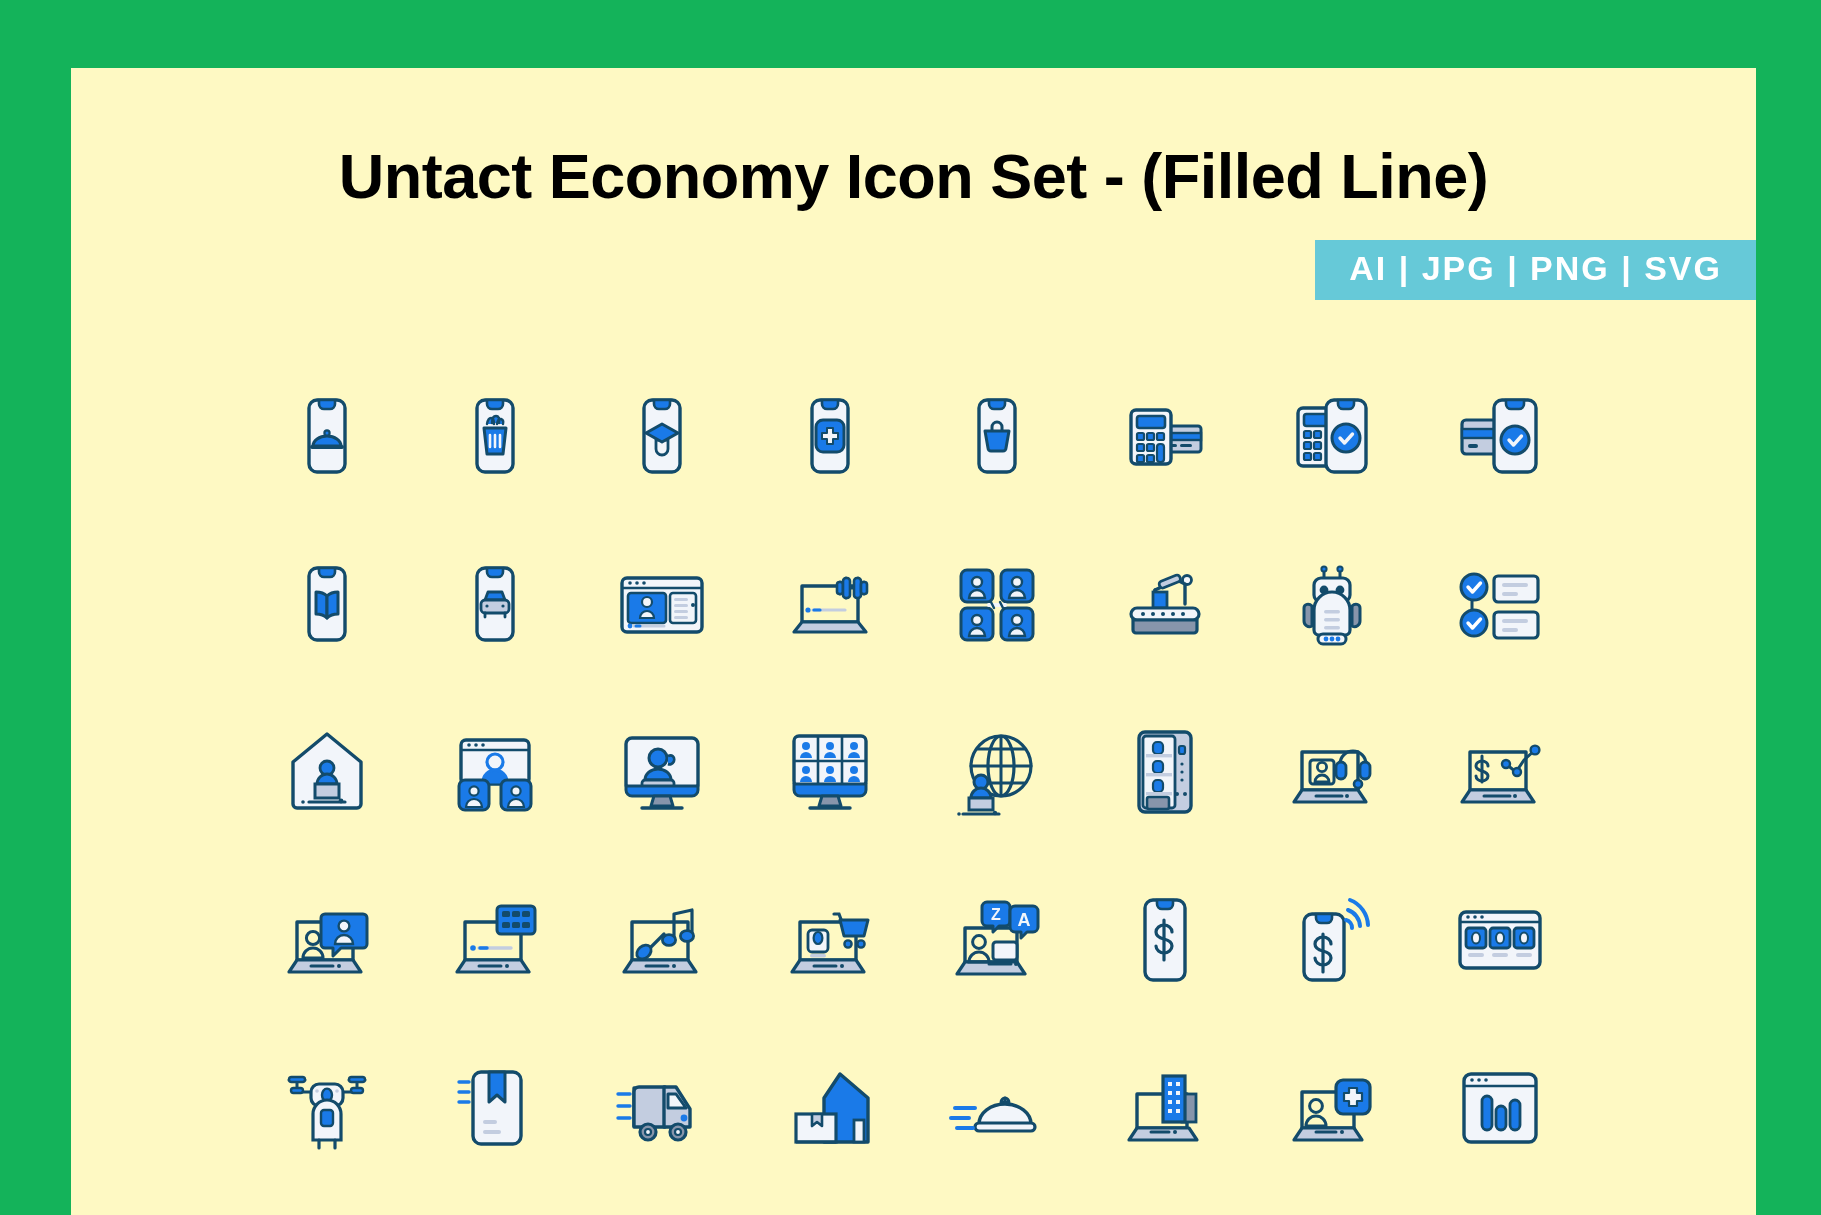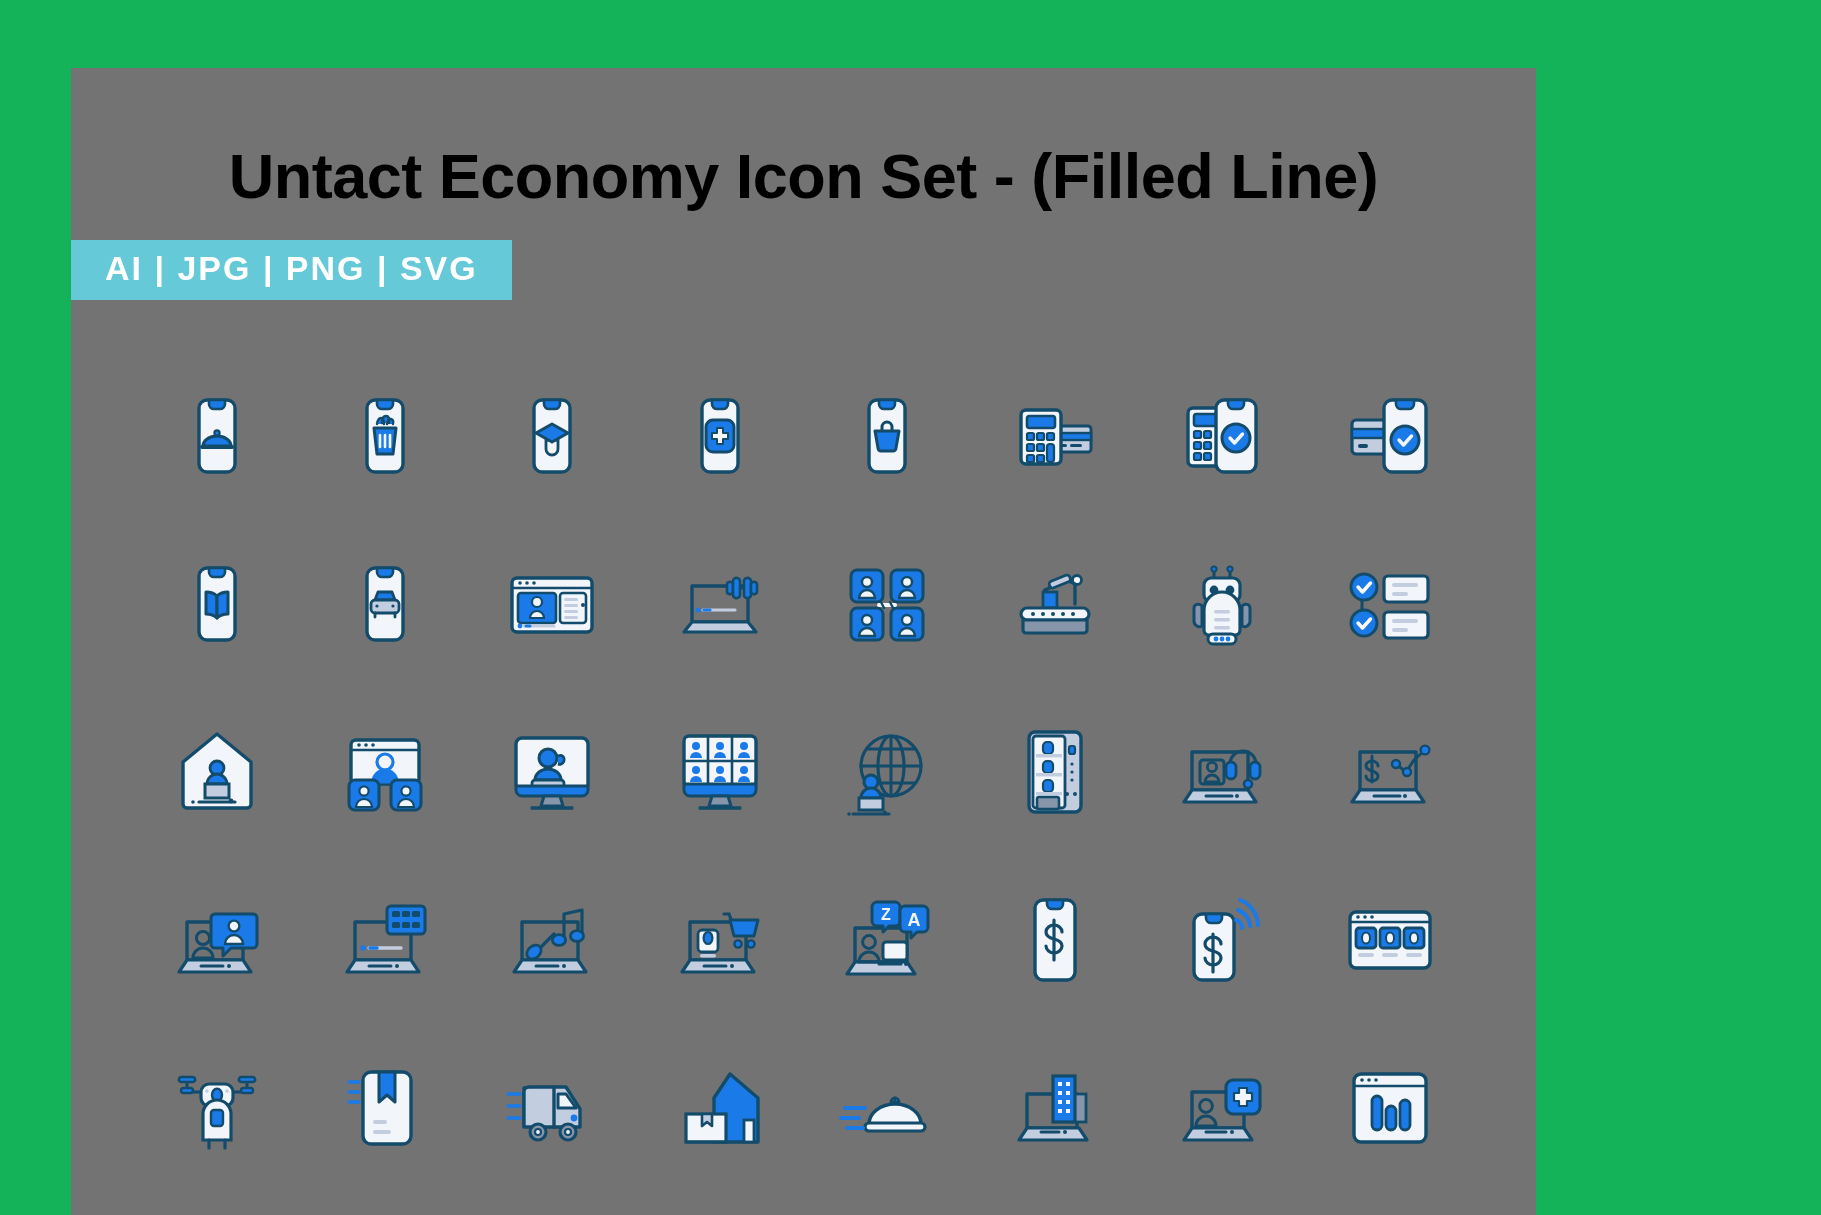--- a/index.html
+++ b/index.html
@@ -10,34 +10,34 @@
     overflow: hidden;
   }
   #poster {
     position: relative;
     width: 1821px; height: 1215px;
     background: #14b35a;
   }
   #panel {
     position: absolute;
     left: 71px; top: 68px;
-    width: 1465px; height: 1147px;
-    background: #737373;
+    width: 1685px; height: 1147px;
+    background: #fef9c3;
   }
   #title {
     text-align: center;
     margin-top: 72px;
     font-size: 63px;
     font-weight: 700;
     color: #000000;
     letter-spacing: -0.5px;
     white-space: nowrap;
     font-family: "Liberation Sans", sans-serif;
   }
-  #badge-wrap { display: flex; justify-content: flex-start; margin-top: 28px; }
+  #badge-wrap { display: flex; justify-content: flex-end; margin-top: 28px; }
   #badge {
     background: #66c9d8;
     color: #ffffff;
     font-size: 34px;
     font-weight: 700;
     letter-spacing: 2px;
     padding: 9px 34px 12px 34px;
     white-space: nowrap;
   }
   #grid {

